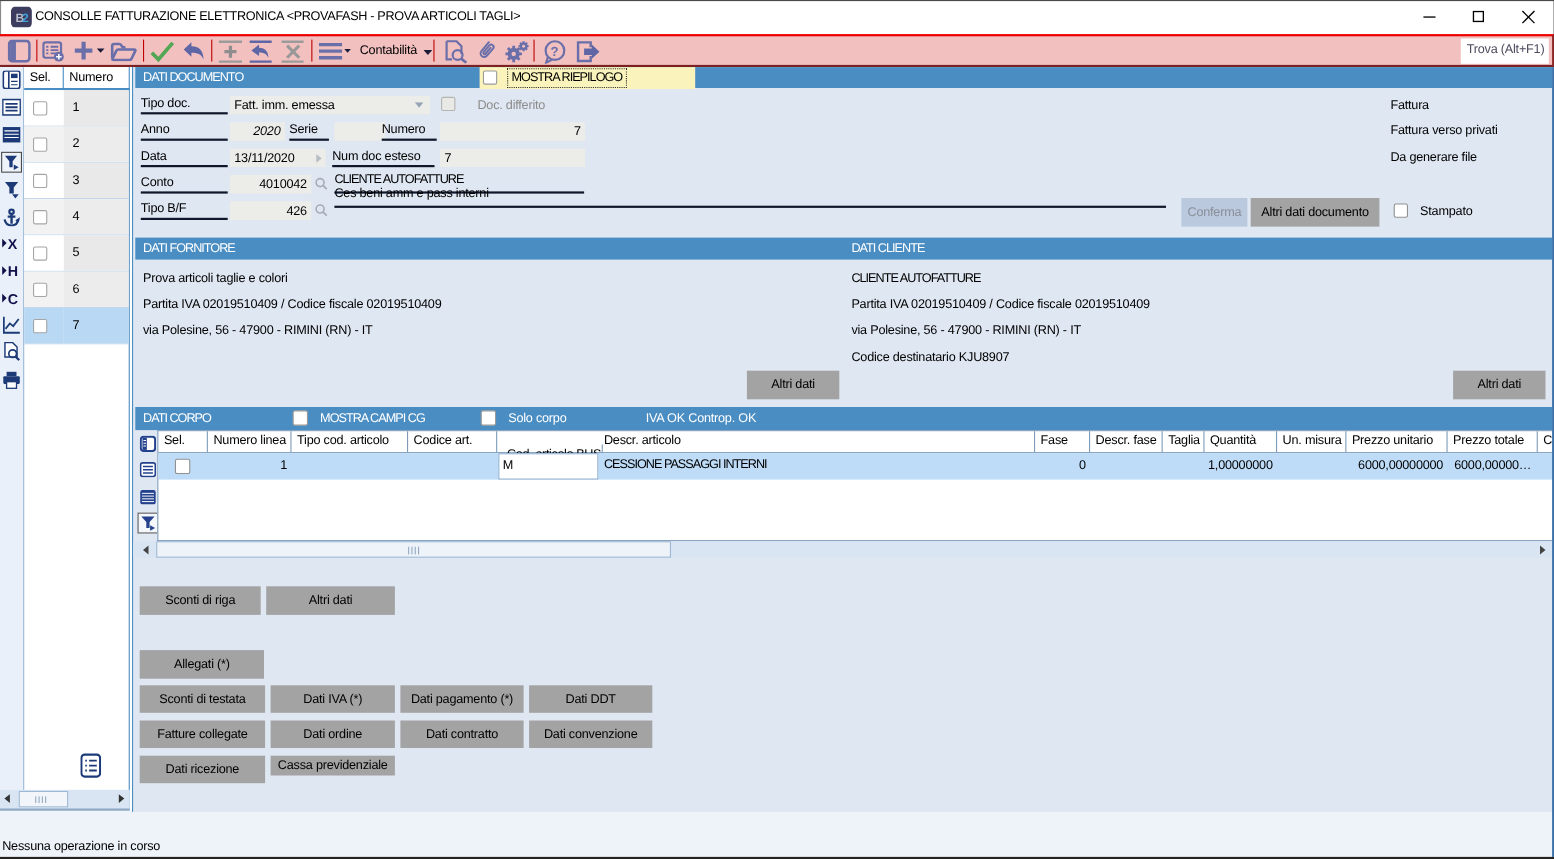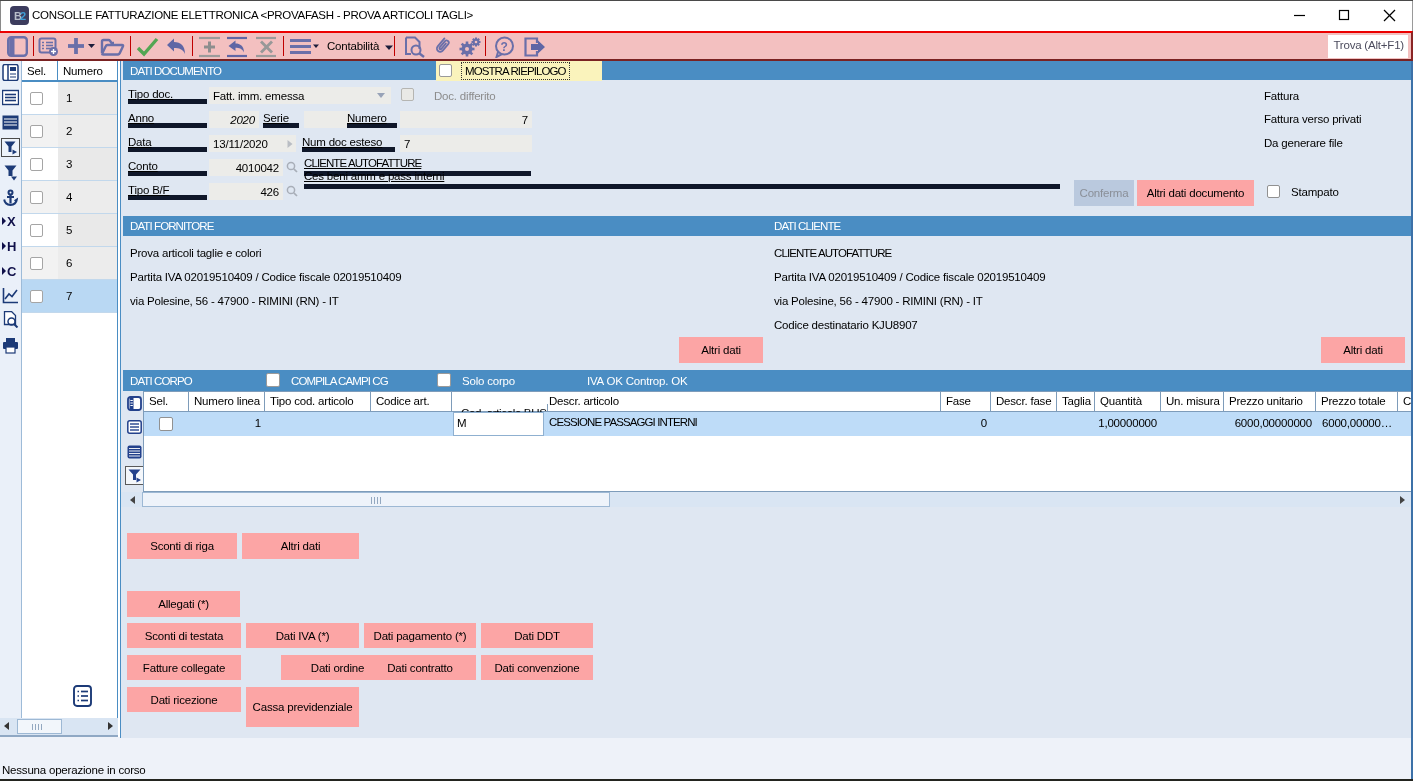--- a/index.html
+++ b/index.html
@@ -1,21 +1,21 @@
 <!DOCTYPE html>
 <html><head>
 <meta charset="utf-8">
 <style>
 html,body{margin:0;padding:0;}
 #win{position:relative;width:1413px;height:781px;background:#eef2f9;font-family:"Liberation Sans",sans-serif;font-size:11.5px;letter-spacing:-0.2px;color:#000;overflow:hidden;}
 .abs{position:absolute;}
 .hdr{position:absolute;background:#4a8dc3;color:#fff;font-size:11.5px;letter-spacing:-0.9px;display:flex;align-items:center;padding-left:7px;box-sizing:border-box;}
-.btn{position:absolute;background:#fca5a5;color:#000;font-size:11.5px;display:flex;align-items:center;justify-content:center;box-sizing:border-box;}
+.btn{position:absolute;background:#a3a3a3;color:#000;font-size:11.5px;display:flex;align-items:center;justify-content:center;box-sizing:border-box;}
 .fld{position:absolute;background:#ecece9;font-size:11.5px;display:flex;align-items:center;box-sizing:border-box;padding:0 4px;}
-.lbl{position:absolute;font-size:11.5px;border-bottom:5px solid #0f172a;box-sizing:border-box;text-decoration:underline;}
+.lbl{position:absolute;font-size:11.5px;border-bottom:2px solid #0f172a;box-sizing:border-box;}
 .cb{position:absolute;width:13px;height:13px;background:#fff;border:1px solid #919191;box-sizing:border-box;border-radius:2px;}
 .txt{position:absolute;font-size:11.5px;white-space:nowrap;}
 .sep{position:absolute;width:1px;height:20px;background:#c00000;top:3px;}
 .thc{position:absolute;top:0;height:19px;border-right:1px solid #7e9cba;box-sizing:border-box;padding-left:5px;line-height:18px;font-size:11.5px;white-space:nowrap;overflow:hidden;}
 .srow{position:absolute;left:22px;width:95px;height:33px;border-bottom:1px solid #c2d8ec;box-sizing:border-box;}
 .scell1{position:absolute;left:0;top:0;width:36px;height:32px;}
 .scell2{position:absolute;left:36px;top:0;width:59px;height:32px;}
 .snum{position:absolute;left:44px;top:10px;font-size:11.5px;}
 .scb{position:absolute;left:8px;top:10px;width:13px;height:13px;background:#fff;border:1px solid #a5a5a5;border-radius:2px;box-sizing:border-box;}
 </style>
@@ -332,21 +332,21 @@
     </div>
     <svg class="abs" style="left:105px;top:3px;" width="10" height="10" viewBox="0 0 10 10">
           <path d="M3 1 L8 5 L3 9 Z" fill="#333"></path>
         </svg>
   </div>
 </div>
 
 <div class="abs" style="left:120px;top:61px;width:1291px;height:677px;background:#dfe7f2;border-left:1px solid #4a8dc3;box-sizing:border-box;" id="main"></div>
 
 <div class="hdr" style="left:123px;top:61px;width:1288px;height:19px;">DATI DOCUMENTO</div>
-<div class="abs" style="left:436px;top:61px;width:166px;height:20px;background:#faf3bc;">
+<div class="abs" style="left:436px;top:61px;width:196px;height:20px;background:#faf3bc;">
   <div class="cb" style="left:3px;top:3px;border-color:#9a9a9a;"></div>
   <div class="abs" style="left:25px;top:1px;height:16px;border:1px dotted #333;padding:0 3px;line-height:16px;font-size:11.5px;letter-spacing:-0.9px;">MOSTRA RIEPILOGO</div>
 </div>
 
 <div class="lbl" style="left:128px;top:88px;width:79px;height:16px;">Tipo doc.</div>
 <div class="fld" style="left:209px;top:87px;width:182px;height:17px;">Fatt. imm. emessa
   <svg class="abs" style="right:6px;top:6px;position:absolute;" width="8" height="5" viewBox="0 0 8 5">
         <path d="M0 0 L8 0 L4 5 Z" fill="#98a3b8"></path>
       </svg>
 </div>
@@ -400,21 +400,21 @@
 <div class="txt" style="left:130px;top:295px;">via Polesine, 56 - 47900 - RIMINI (RN)  - IT</div>
 <div class="txt" style="left:774px;top:247px;letter-spacing:-0.9px;">CLIENTE AUTOFATTURE</div>
 <div class="txt" style="left:774px;top:271px;">Partita IVA 02019510409 / Codice fiscale 02019510409</div>
 <div class="txt" style="left:774px;top:295px;">via Polesine, 56 - 47900 - RIMINI (RN)  - IT</div>
 <div class="txt" style="left:774px;top:319px;">Codice destinatario KJU8907</div>
 <div class="btn" style="left:679px;top:337px;width:84px;height:26px;">Altri dati</div>
 <div class="btn" style="left:1321px;top:337px;width:84px;height:26px;">Altri dati</div>
 
 <div class="hdr" style="left:123px;top:370px;width:1288px;height:21px;">DATI CORPO</div>
 <div class="cb" style="left:266px;top:373px;width:14px;height:14px;border-color:#9a9a9a;"></div>
-<div class="txt" style="left:291px;top:375px;color:#fff;letter-spacing:-0.9px;">COMPILA CAMPI CG</div>
+<div class="txt" style="left:291px;top:375px;color:#fff;letter-spacing:-0.9px;">MOSTRA CAMPI CG</div>
 <div class="cb" style="left:437px;top:373px;width:14px;height:14px;border-color:#9a9a9a;"></div>
 <div class="txt" style="left:462px;top:375px;color:#fff;">Solo corpo</div>
 <div class="txt" style="left:587px;top:375px;color:#fff;">IVA OK Controp. OK</div>
 
 <svg class="abs" style="left:127px;top:396px;" width="15" height="15" viewBox="0 0 15 15">
   <rect x="1" y="1" width="13" height="13" rx="2.5" fill="#fff" stroke="#23418c" stroke-width="1.8"></rect>
   <rect x="2.5" y="2" width="4" height="11" fill="#23418c"></rect>
   <g stroke="#fff" stroke-width="1">
         <line x1="3.4" y1="4.5" x2="5.8" y2="4.5"></line>
         <line x1="3.4" y1="7" x2="5.8" y2="7"></line>
@@ -493,24 +493,24 @@
 
 <div class="btn" style="left:127px;top:533px;width:110px;height:26px;">Sconti di riga</div>
 <div class="btn" style="left:242px;top:533px;width:117px;height:26px;">Altri dati</div>
 
 <div class="btn" style="left:127px;top:591px;width:113px;height:26px;">Allegati (*)</div>
 <div class="btn" style="left:127px;top:623px;width:114px;height:25px;">Sconti di testata</div>
 <div class="btn" style="left:246px;top:623px;width:113px;height:25px;">Dati IVA (*)</div>
 <div class="btn" style="left:364px;top:623px;width:112px;height:25px;">Dati pagamento (*)</div>
 <div class="btn" style="left:481px;top:623px;width:112px;height:25px;">Dati DDT</div>
 <div class="btn" style="left:127px;top:655px;width:114px;height:25px;">Fatture collegate</div>
-<div class="btn" style="left:246px;top:655px;width:113px;height:25px;margin-left:35px;">Dati ordine</div>
+<div class="btn" style="left:246px;top:655px;width:113px;height:25px;">Dati ordine</div>
 <div class="btn" style="left:364px;top:655px;width:112px;height:25px;">Dati contratto</div>
 <div class="btn" style="left:481px;top:655px;width:112px;height:25px;">Dati convenzione</div>
 <div class="btn" style="left:127px;top:687px;width:114px;height:25px;">Dati ricezione</div>
-<div class="btn" style="left:246px;top:687px;width:113px;height:40px;">Cassa previdenziale</div>
+<div class="btn" style="left:246px;top:687px;width:113px;height:18px;">Cassa previdenziale</div>
 
 <div class="abs" style="left:1411px;top:61px;width:2px;height:718px;background:#3c71a8;"></div>
 
 <div class="txt" style="left:2px;top:764px;">Nessuna operazione in corso</div>
 <div class="abs" style="left:0;top:779px;width:1413px;height:2px;background:#23241f;"></div>
 
 </div>
 
 </body></html>

